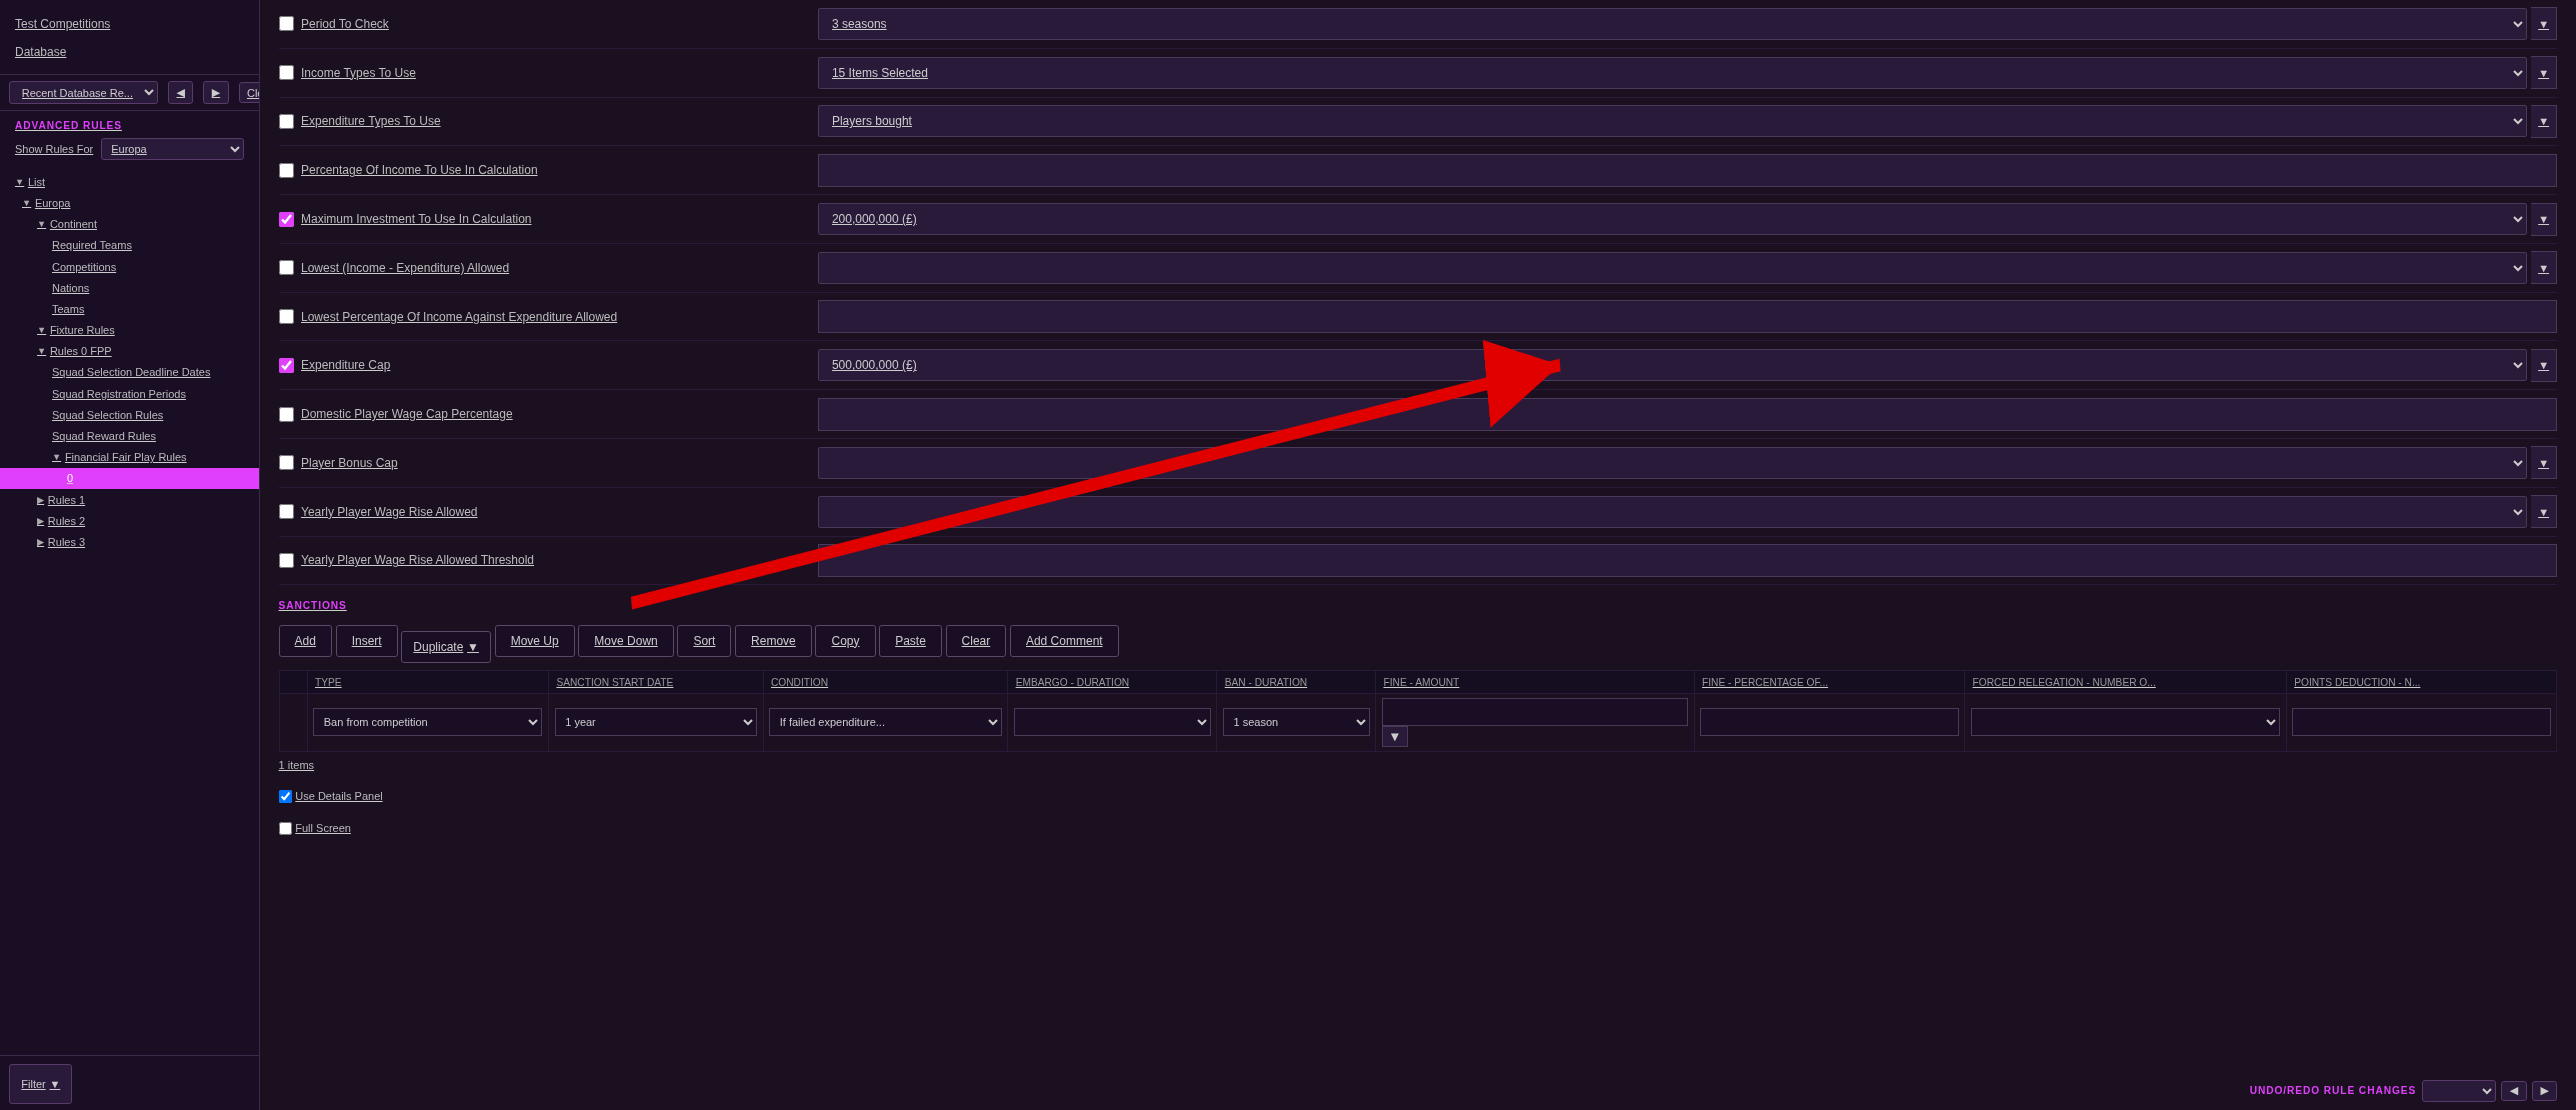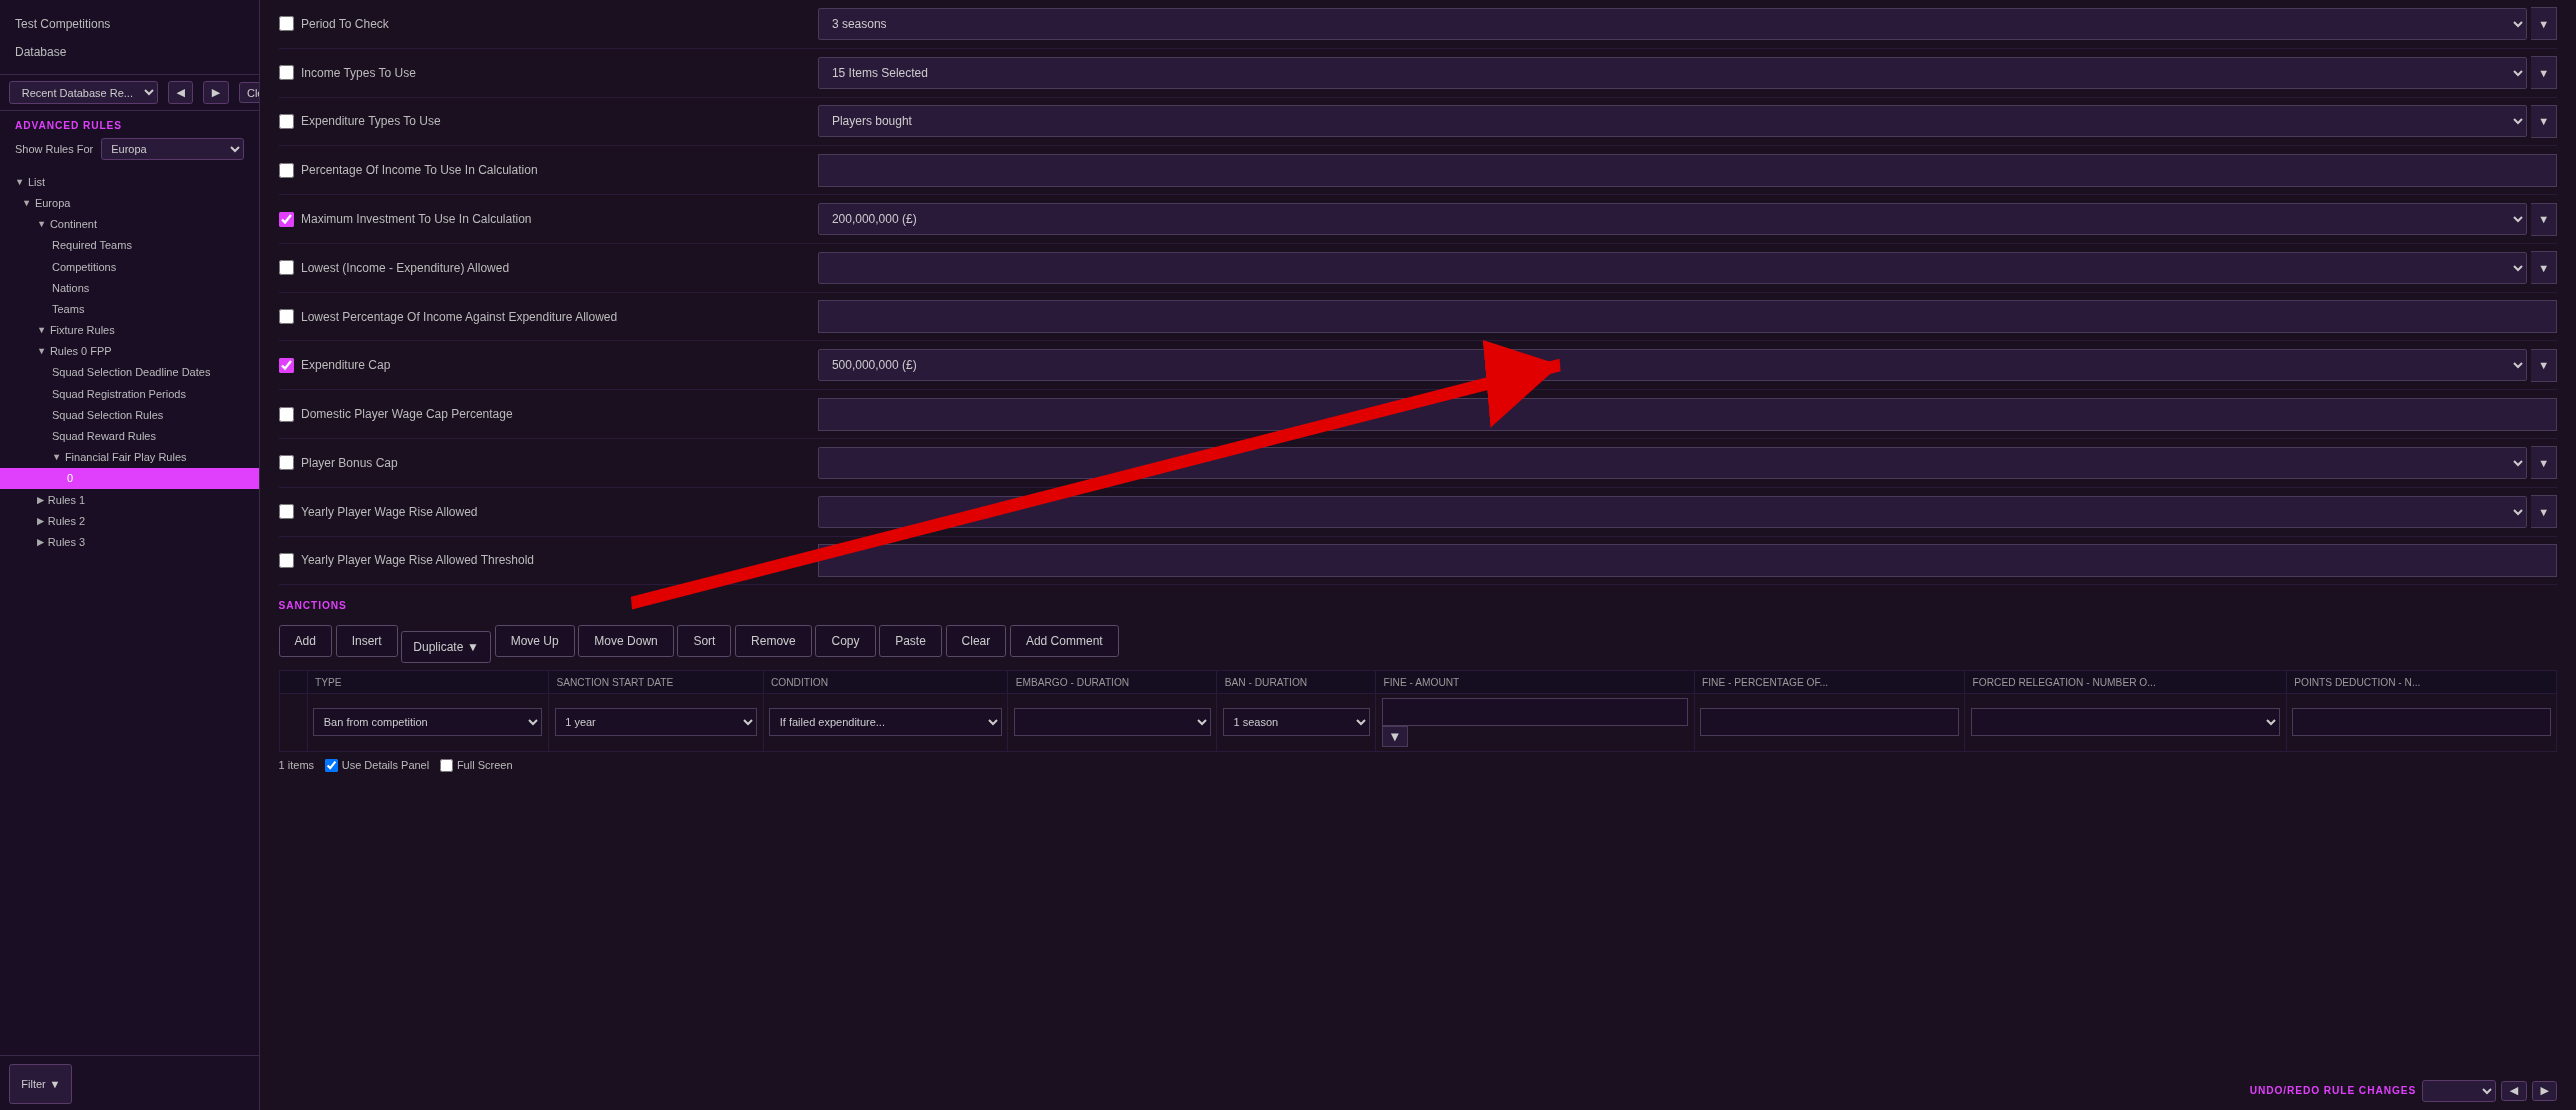--- a/index.html
+++ b/index.html
@@ -10,20 +10,21 @@
       font-size: 12px;
       overflow: hidden;
       width: 2576px;
       height: 1111px;
     }
 
     .app-container {
       display: flex;
       width: 100%;
       height: 100%;
+      text-decoration: underline;
     }
 
     
     .sidebar {
       width: 260px;
       min-width: 260px;
       background: #1a0e25;
       border-right: 0.9px solid #3a2a4a;
       display: flex;
       flex-direction: column;
@@ -315,21 +316,22 @@
       text-align: center;
       width: 28px;
     }
 
     .items-count {
       font-size: 11px;
       color: #bbb;
       margin-top: 5.6px;
       display: flex;
       align-items: flex-start;
-      gap: 11px;
+      gap: 19px;
+      flex-direction: column;
     }
 
     .checkbox-label {
       display: flex;
       align-items: center;
       gap: 3.7px;
       cursor: pointer;
     }
 
     

